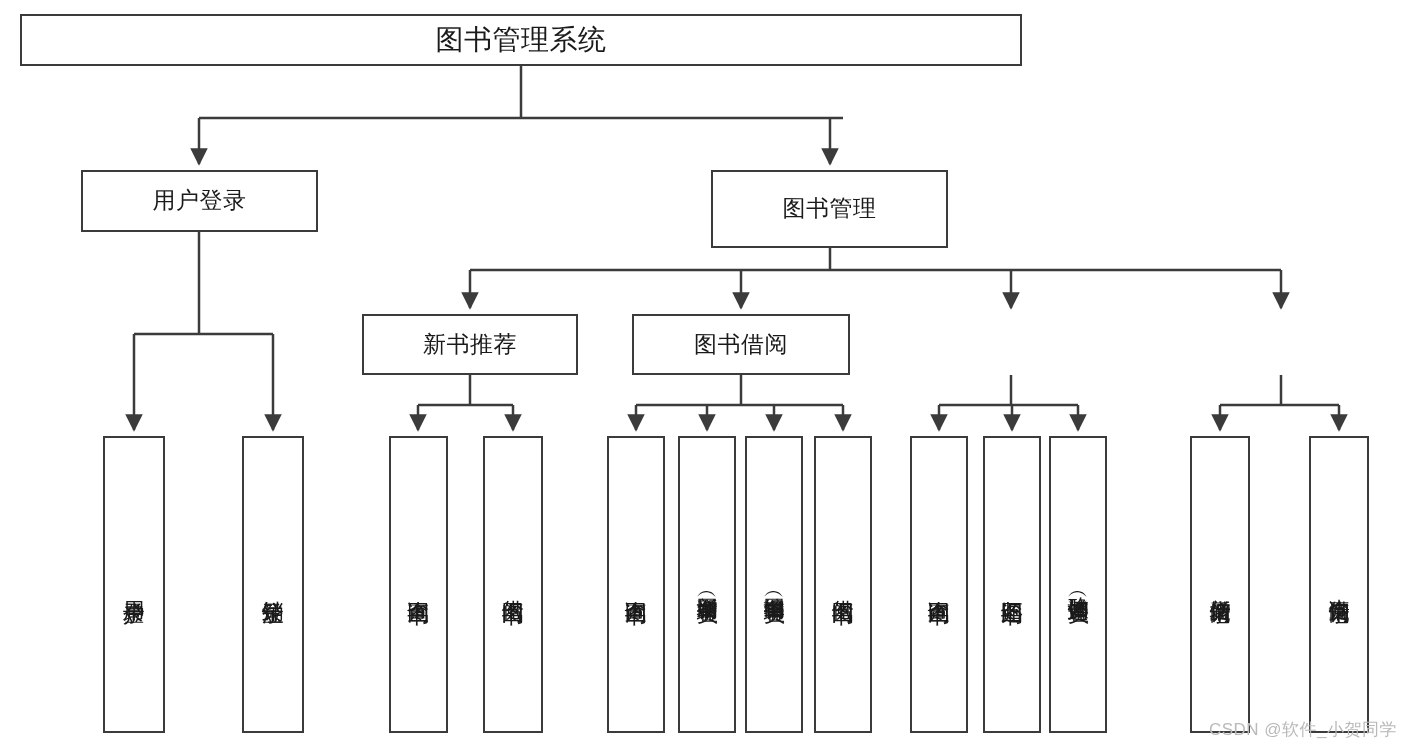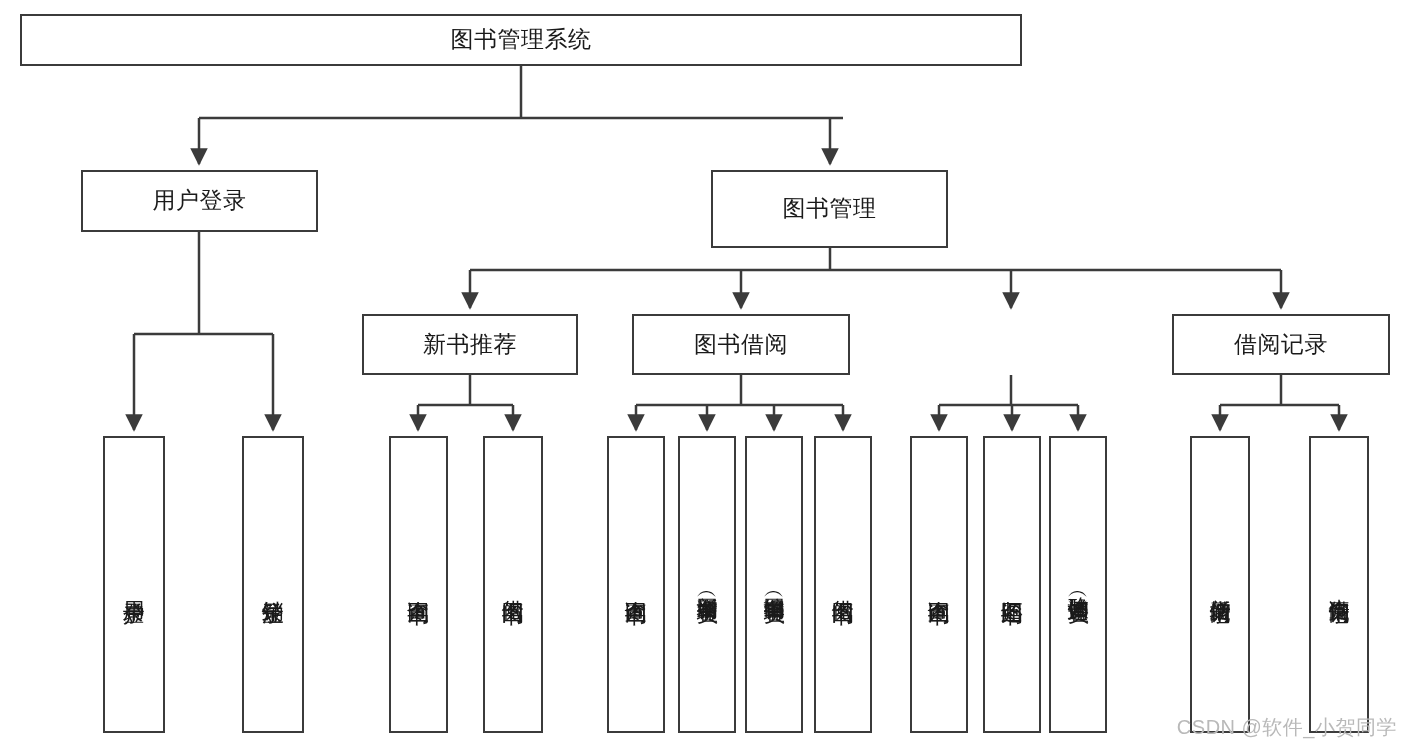--- a/index.html
+++ b/index.html
@@ -30,21 +30,21 @@
   .node .label {
     display: block;
     text-align: center;
     line-height: 1.18;
     letter-spacing: 0.5px;
   }
   .node.horiz .label {
     font-size: 23px;
   }
   .node.root .label {
-    font-size: 23px;
+    font-size: 28px;
   }
   .node.vert {
     padding: 6px 0;
     align-items: center;
     justify-content: center;
   }
   .node.vert .label {
     writing-mode: vertical-rl;
     text-orientation: upright;
     font-size: 22px;
@@ -60,21 +60,21 @@
     left: 0;
     top: 0;
     width: 1405px;
     height: 747px;
     pointer-events: none;
   }
   .watermark {
     position: absolute;
     right: 8px;
     bottom: 6px;
-    font-size: 20px;
+    font-size: 17px;
     color: #b9b9b9;
     letter-spacing: 0.5px;
     white-space: nowrap;
   }
 </style>
 </head>
 <body>
 
 <div id="canvas">
 
@@ -138,23 +138,20 @@
   <div class="node horiz" style="left:711px; top:170px; width:237px; height:78px;">
     <span class="label">图书管理</span>
   </div>
 
   <div class="node horiz" style="left:362px; top:314px; width:216px; height:61px;">
     <span class="label">新书推荐</span>
   </div>
   <div class="node horiz" style="left:632px; top:314px; width:218px; height:61px;">
     <span class="label">图书借阅</span>
   </div>
-  <div class="node horiz" style="left:1172px; top:314px; width:218px; height:61px;">
-    <span class="label">借阅记录</span>
-  </div>
 
   <div class="node vert" style="left:103px; top:436px; width:62px; height:297px;">
     <span class="label">用户登录</span>
   </div>
   <div class="node vert" style="left:242px; top:436px; width:62px; height:297px;">
     <span class="label">注销登录</span>
   </div>
 
   <div class="node vert" style="left:389px; top:436px; width:59px; height:297px;">
     <span class="label">查询图书</span>

